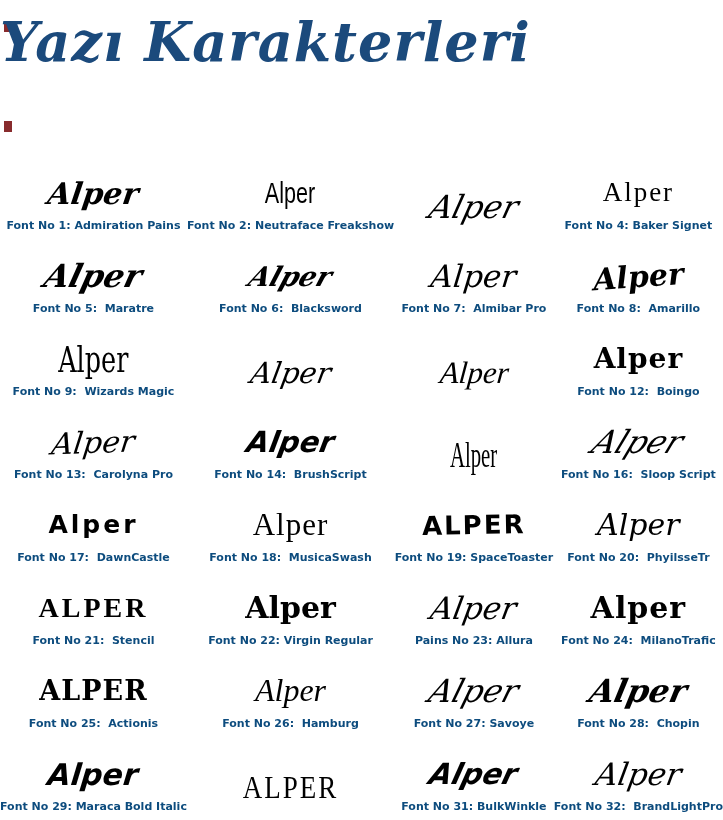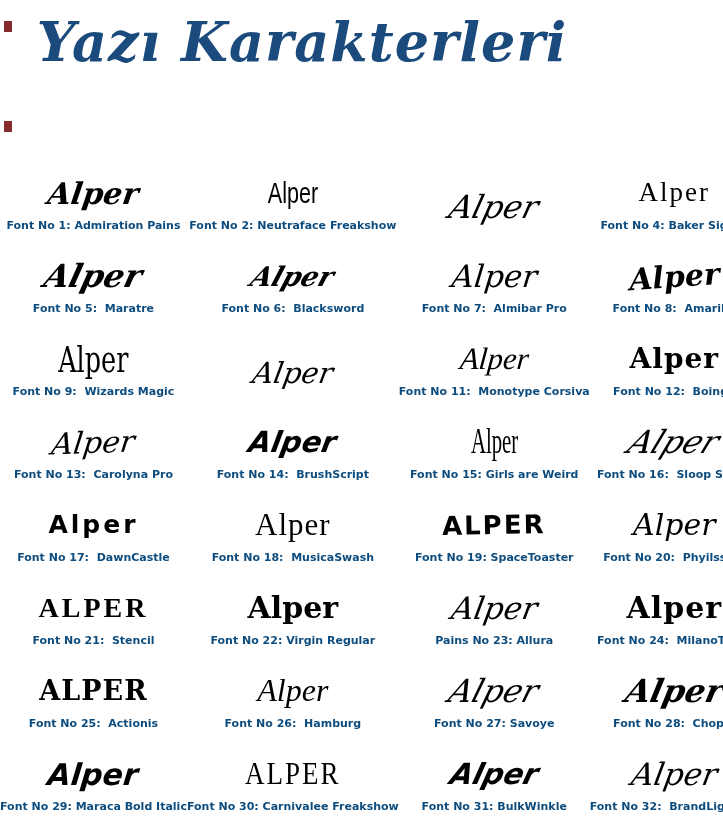--- a/index.html
+++ b/index.html
@@ -4,21 +4,21 @@
 <style>
   * { margin: 0; padding: 0; box-sizing: border-box; }
   html, body { background: #ffffff; }
   body {
     width: 723px; height: 820px;
     position: relative; overflow: hidden;
     font-family: "DejaVu Sans", sans-serif;
   }
   .title {
     position: absolute; top: 2px; left: 0; width: 604px;
-    text-align: center;
+    text-align: left;
     font: italic 700 54px/1.5 "DejaVu Serif", serif;
     color: #1b4a7c;
     letter-spacing: 1px;
   }
   .artifact {
     position: absolute; left: 4px; width: 8px; height: 11px;
     background: #7b1416; opacity: .9;
   }
   .artifact-1 { top: 21px; }
   .artifact-2 { top: 121px; }
@@ -129,41 +129,39 @@
     <div class="sample f9">Alper</div>
     <div class="label">Font No 9:  Wizards Magic</div>
   </div>
 
   <div class="cell">
     <div class="sample f10">Alper</div>
   </div>
 
   <div class="cell">
     <div class="sample f11">Alper</div>
-    <div class="label">Font No 11:  Monotype Corsiva</div>
   </div>
 
   <div class="cell">
     <div class="sample f12">Alper</div>
     <div class="label">Font No 12:  Boingo</div>
   </div>
 
   <div class="cell">
     <div class="sample f13">Alper</div>
     <div class="label">Font No 13:  Carolyna Pro</div>
   </div>
 
   <div class="cell">
     <div class="sample f14">Alper</div>
     <div class="label">Font No 14:  BrushScript</div>
   </div>
 
   <div class="cell">
     <div class="sample f15">Alper</div>
-    <div class="label">Font No 15: Girls are Weird</div>
   </div>
 
   <div class="cell">
     <div class="sample f16">Alper</div>
     <div class="label">Font No 16:  Sloop Script</div>
   </div>
 
   <div class="cell">
     <div class="sample f17">Alper</div>
     <div class="label">Font No 17:  DawnCastle</div>
@@ -224,21 +222,20 @@
     <div class="label">Font No 28:  Chopin</div>
   </div>
 
   <div class="cell">
     <div class="sample f29">Alper</div>
     <div class="label">Font No 29: Maraca Bold Italic</div>
   </div>
 
   <div class="cell">
     <div class="sample f30">ALPER</div>
-    <div class="label">Font No 30: Carnivalee Freakshow</div>
   </div>
 
   <div class="cell">
     <div class="sample f31">Alper</div>
     <div class="label">Font No 31: BulkWinkle</div>
   </div>
 
   <div class="cell">
     <div class="sample f32">Alper</div>
     <div class="label">Font No 32:  BrandLightPro</div>

